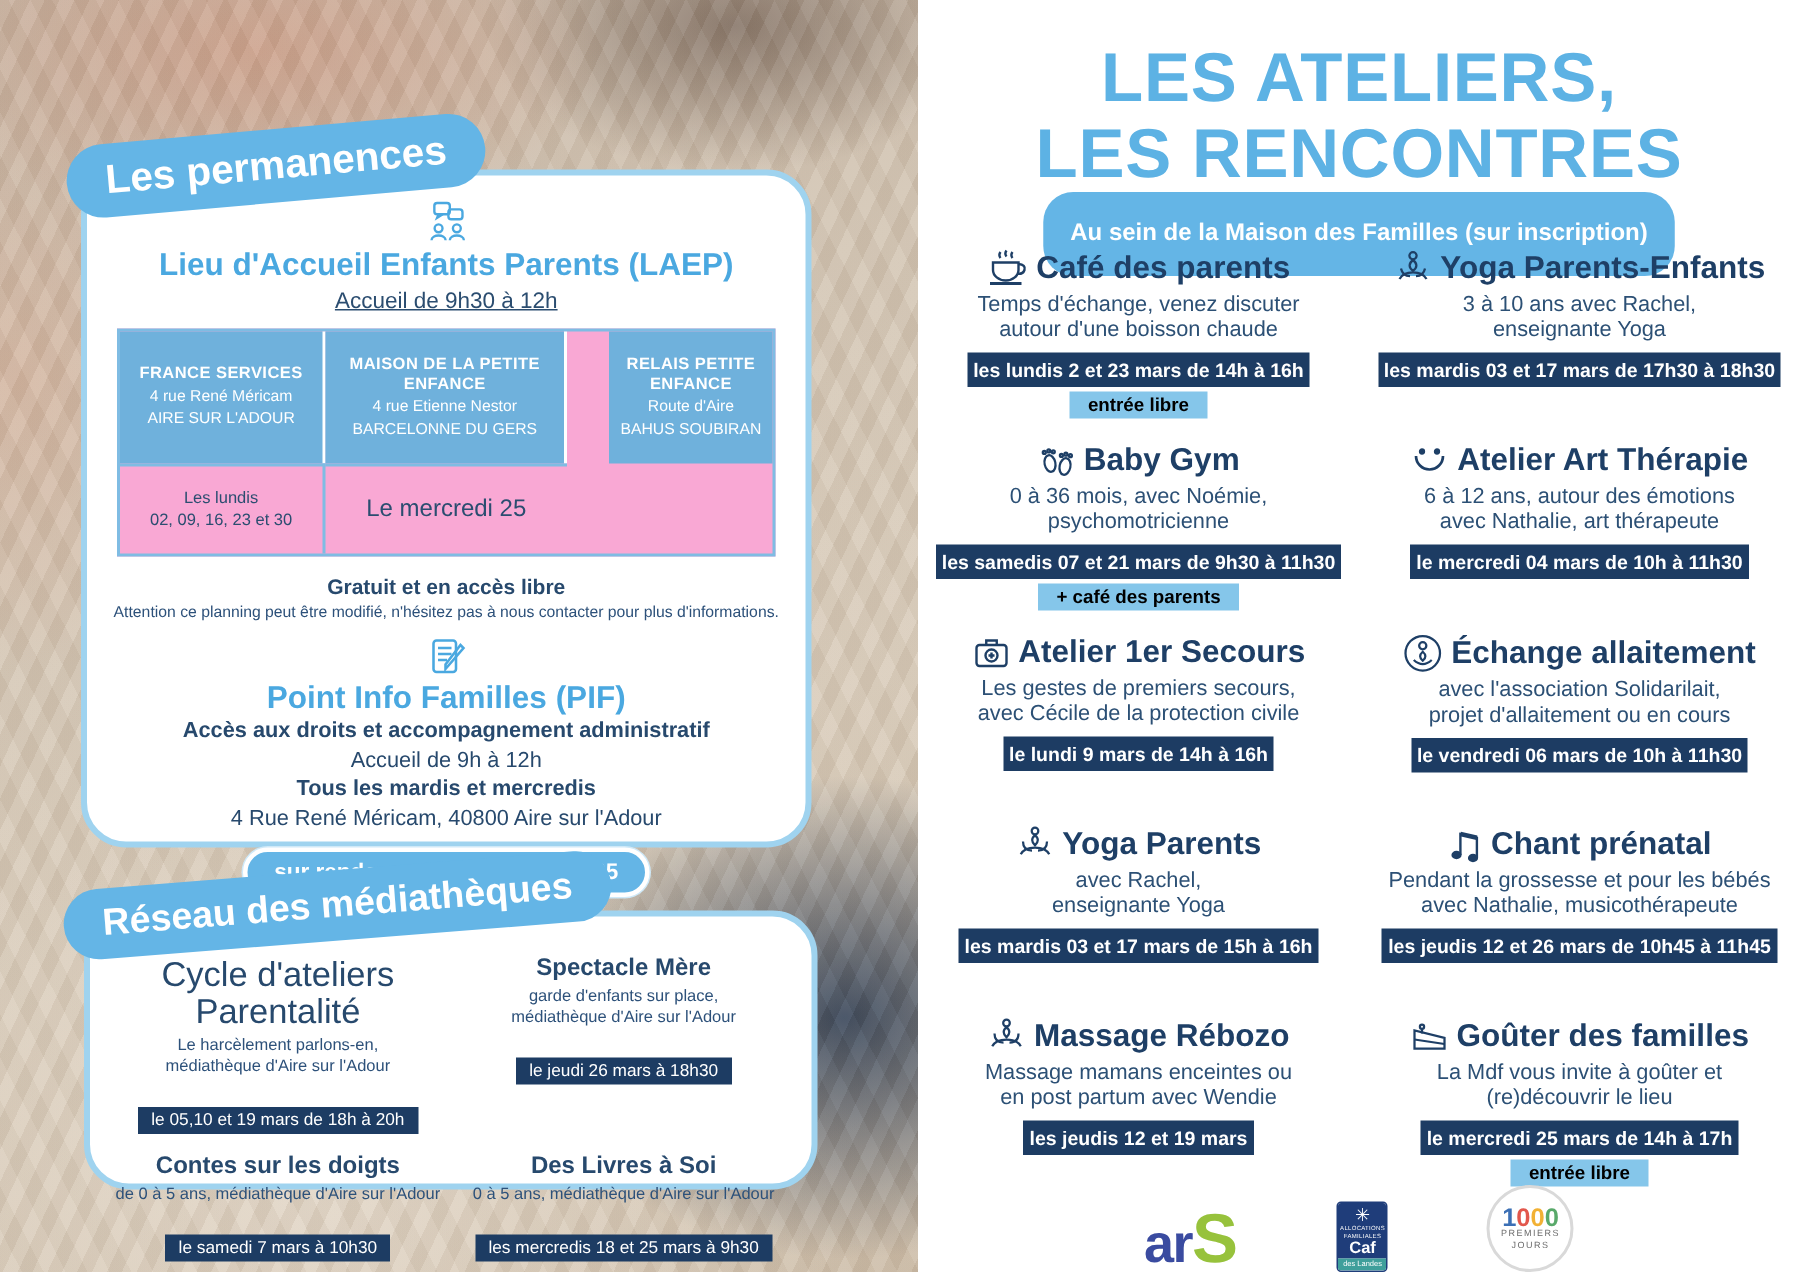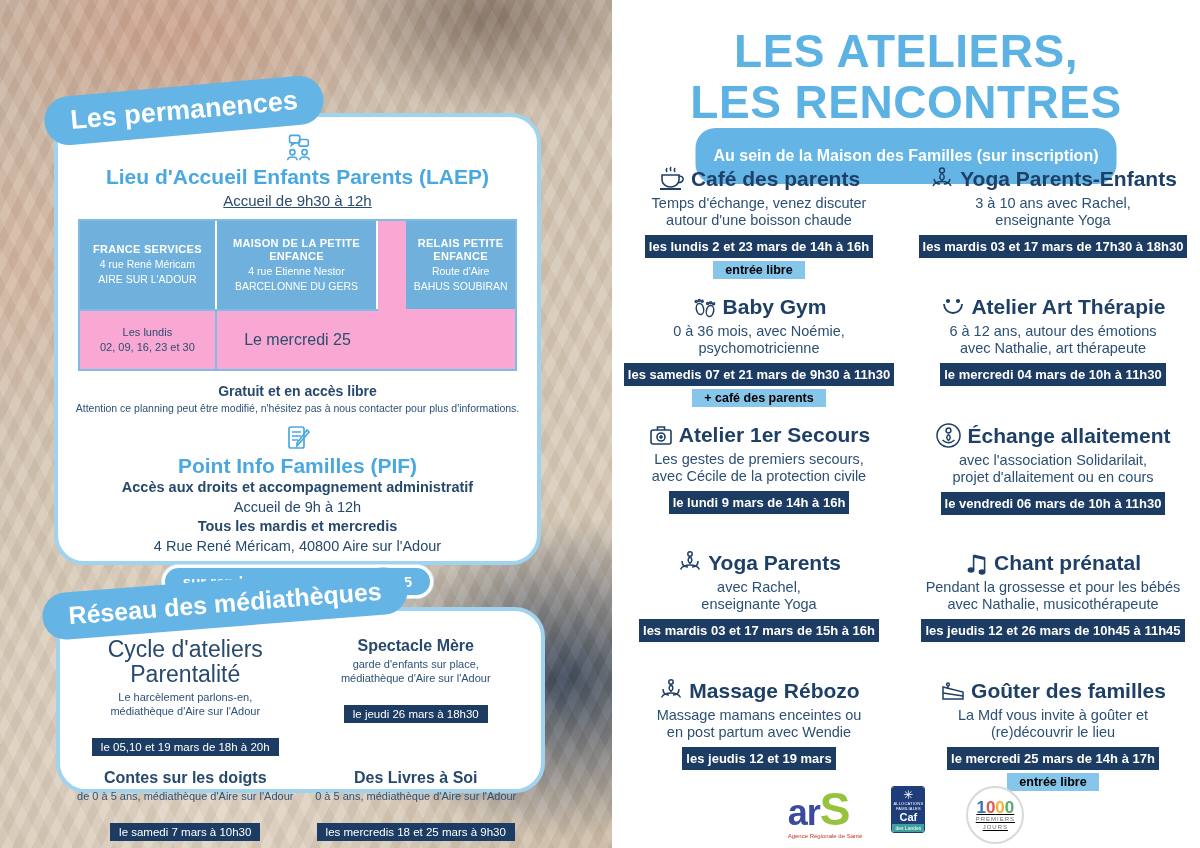--- a/index.html
+++ b/index.html
@@ -79,33 +79,33 @@
   .card-head { display:flex; align-items:center; justify-content:center; gap:5px; }
   .card-head svg { flex:0 0 auto; }
   .card-title { color:#1e3f66; font-size:21px; font-weight:bold; white-space:nowrap; }
   .card-desc { color:#2c5075; font-size:14.5px; line-height:1.18; margin:3px 0 6px; }
   .badge-row .badge { display:inline-block; background:#1d3c63; color:#fff; font-weight:bold;
     font-size:13px; padding:4px 4px; white-space:nowrap; }
   .sub-row .sub-badge { display:inline-block; background:#85c6ea; color:#000000; font-weight:bold;
     font-size:12.5px; padding:2px 12px; margin-top:3px;text-align:right; }
 
   .logos { position:absolute; top:786px; left:0; width:588px; height:62px;
-    display:flex; justify-content:center; align-items:flex-start; gap:41px; }
+    display:flex; justify-content:center; align-items:flex-end; gap:66px; }
   .logo-ars { position:relative; line-height:1; }
   .logo-ars .ar { color:#3a4ba0; font-weight:bold; font-size:36px; letter-spacing:-1px; }
   .logo-ars .s { color:#97c23c; font-weight:bold; font-size:46px; }
   .logo-ars .ars-cap { position:absolute; left:0; bottom:-7px; font-size:6px; color:#c0392b; white-space:nowrap; }
   .logo-caf { width:34px; text-align:center; border-radius:3px; overflow:hidden; border:1px solid #1f3d7a; }
   .logo-caf .caf-top { background:#1f3d7a; color:#fff; padding:2px 1px 1px; }
   .logo-caf .caf-star { font-size:12px; line-height:1; }
   .logo-caf .caf-alloc { font-size:4px; letter-spacing:.2px; }
   .logo-caf .caf-name { font-size:11px; font-weight:bold; line-height:1.1; }
   .logo-caf .caf-bottom { background:#3f9f9b; color:#fff; font-size:5px; padding:1px 0; }
   .logo-jours { width:58px; height:58px; border-radius:50%; border:2px solid #d9d9d9; background:#fff;
-    display:flex; flex-direction:column; align-items:center; justify-content:center;text-decoration:underline; }
+    display:flex; flex-direction:column; align-items:center; justify-content:center; }
   .logo-jours .num { font-size:17px; font-weight:800; line-height:1; }
   .logo-jours .num span:nth-child(1){color:#3b6fb5;} .logo-jours .num span:nth-child(2){color:#e2574c;}
   .logo-jours .num span:nth-child(3){color:#f2b134;} .logo-jours .num span:nth-child(4){color:#59a96a;}
   .logo-jours .cap { font-size:6px; color:#6b6b6b; letter-spacing:1px; line-height:1.3; }
 </style>
 </head>
 <body>
 
 <div class="page">
 

